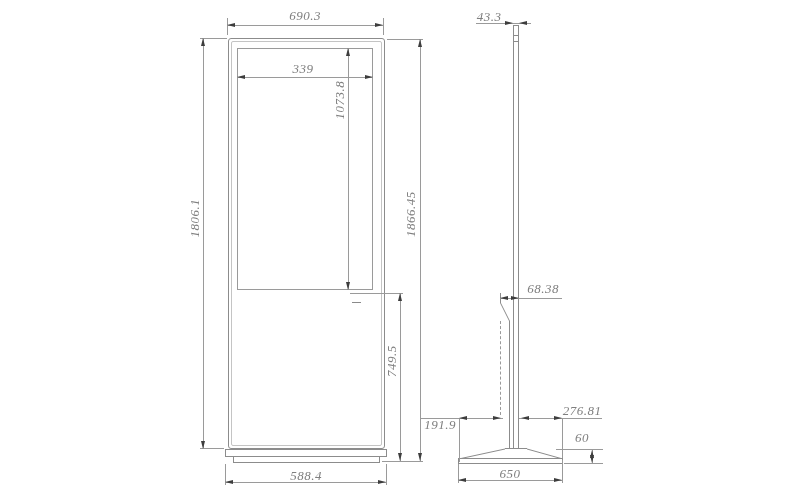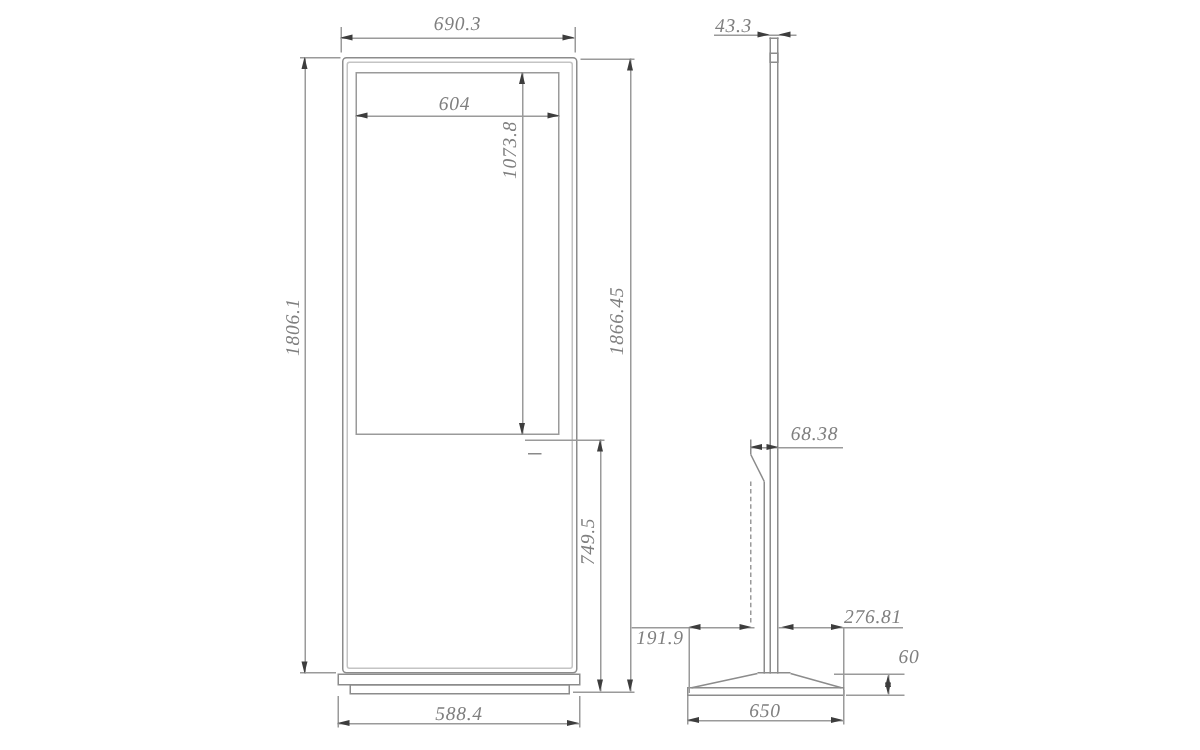--- a/index.html
+++ b/index.html
@@ -40,21 +40,21 @@
   <div class="vline" style="left:227px; top:18px; height:17px;"></div>
   <div class="vline" style="left:383px; top:18px; height:17px;"></div>
   <div class="hline" style="left:227px; top:25px; width:156px;"></div>
   <div class="arr arr-l" style="left:227px; top:23px;"></div>
   <div class="arr arr-r" style="left:375px; top:23px;"></div>
   <div class="dim-label" style="left:305px; top:16px;">690.3</div>
 
   <div class="hline" style="left:237px; top:77px; width:136px;"></div>
   <div class="arr arr-l" style="left:237px; top:75px;"></div>
   <div class="arr arr-r" style="left:365px; top:75px;"></div>
-  <div class="dim-label" style="left:303px; top:69px;">604</div>
+  <div class="dim-label" style="left:303px; top:69px;">339</div>
 
   <div class="vline" style="left:348px; top:48px; height:242px;"></div>
   <div class="arr arr-u" style="left:346px; top:48px;"></div>
   <div class="arr arr-d" style="left:346px; top:282px;"></div>
   <div class="dim-label rot" style="left:340px; top:100px;">1073.8</div>
 
   <div class="hline" style="left:200px; top:38px; width:27px;"></div>
   <div class="hline" style="left:200px; top:448px; width:24px;"></div>
   <div class="vline" style="left:203px; top:38px; height:411px;"></div>
   <div class="arr arr-u" style="left:201px; top:38px;"></div>
@@ -114,21 +114,21 @@
   <div class="hline" style="left:519px; top:418px; width:83px;"></div>
   <div class="arr arr-l" style="left:521px; top:416px;"></div>
   <div class="arr arr-r" style="left:554px; top:416px;"></div>
   <div class="dim-label" style="left:582px; top:411px;">276.81</div>
 
   <div class="hline" style="left:556px; top:449px; width:47px;"></div>
   <div class="hline" style="left:564px; top:463px; width:39px;"></div>
   <div class="vline" style="left:592px; top:450px; height:13px;"></div>
   <div class="arr arr-u" style="left:590px; top:450px;"></div>
   <div class="arr arr-d" style="left:590px; top:455px;"></div>
-  <div class="dim-label" style="left:606px; top:438px;font-style:italic;">60</div>
+  <div class="dim-label" style="left:582px; top:438px;font-style:italic;">60</div>
 
   <div class="vline" style="left:458px; top:464px; height:19px;"></div>
   <div class="vline" style="left:562px; top:460px; height:23px;"></div>
   <div class="hline" style="left:458px; top:480px; width:104px;"></div>
   <div class="arr arr-l" style="left:458px; top:478px;"></div>
   <div class="arr arr-r" style="left:554px; top:478px;"></div>
   <div class="dim-label" style="left:510px; top:474px;">650</div>
 
 </div>
 

